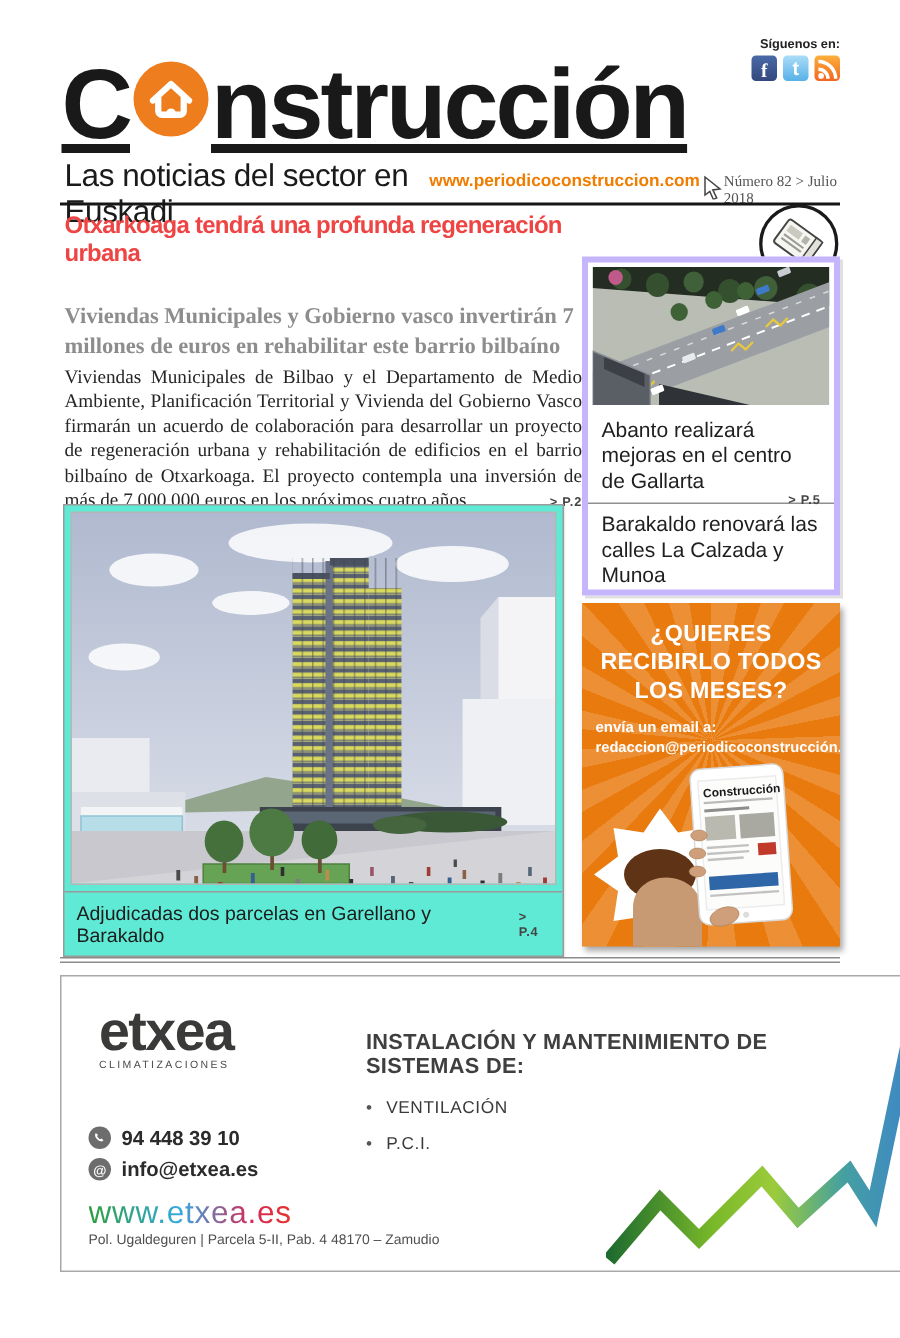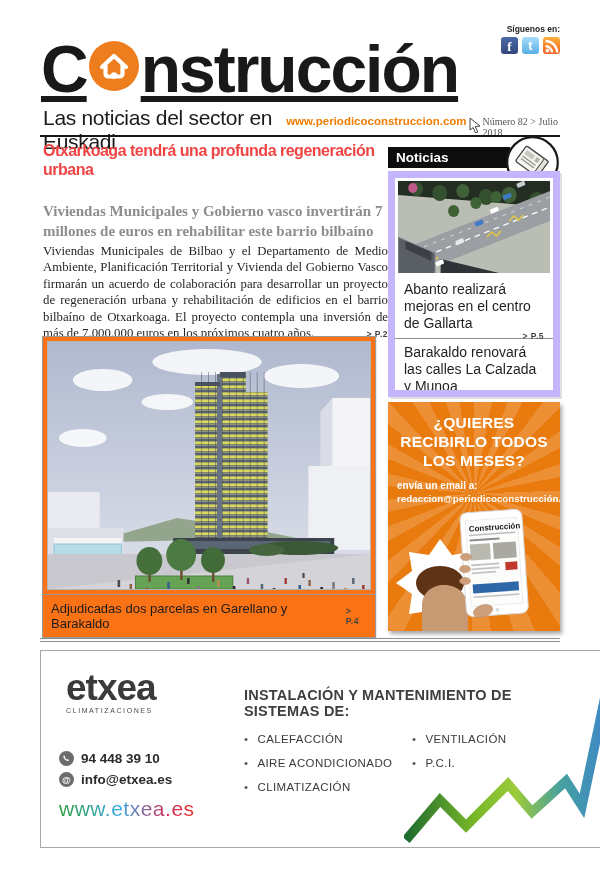--- a/index.html
+++ b/index.html
@@ -40,32 +40,32 @@
   .headline { position:absolute; top:142px; left:43px; width:345px; margin:0;
     font-size:16px; line-height:1.17; letter-spacing:-0.5px; color:#ef4444; font-weight:bold; }
   .subhead { position:absolute; top:202px; left:43px; width:345px; margin:0;
     font-family:"Liberation Serif",serif; font-weight:bold; font-size:15px; line-height:1.3; color:#8d8d8d; }
   .bodytext { position:absolute; top:243px; left:43px; width:345px; margin:0;
     font-family:"Liberation Serif",serif; font-size:12.8px; line-height:1.28; color:#262626; text-align:justify; }
   .pref { font-size:8.5px; font-weight:bold; color:#444; letter-spacing:0.5px; font-family:"Liberation Sans",sans-serif; }
   .bodytext .pref { float:right; margin-top:4px; }
 
   .mainfig { position:absolute; top:336px; left:42px; width:334px; margin:0;
-    border:1px solid #9a9a9a; background:#f97316; box-sizing:border-box; box-shadow:1px 1px 0 rgba(0,0,0,.08); }
+    border:1px solid #9a9a9a; background:#5eead4; box-sizing:border-box; box-shadow:1px 1px 0 rgba(0,0,0,.08); }
   .imgframe { margin:4px; border:1px solid #b5b5b5; height:247px; overflow:hidden; }
   .imgframe svg { display:block; width:100%; height:100%; }
   .cap { display:flex; justify-content:space-between; align-items:center;
     border-top:1px solid #9a9a9a; padding:6px 8px; font-size:13px; color:#1c1c1c; }
 
   
   .nbar { position:absolute; top:147px; left:388px; width:122px; height:21px; background:#0d0d0d;
     color:#fff; font-weight:bold; font-size:13.5px; line-height:21px; padding-left:8px; box-sizing:border-box; }
   .ncircle { position:absolute; top:135px; left:505px; width:55px; height:55px; }
   .sidebox { position:absolute; top:171px; left:388px; width:172px; height:226px; box-sizing:border-box;
-    border:7px solid #c4b5fd; background:#fff; box-shadow:2px 2px 0 rgba(0,0,0,0.12); overflow:hidden; }
+    border:4px solid #c4b5fd; background:#fff; box-shadow:2px 2px 0 rgba(0,0,0,0.12); overflow:hidden; }
   .newsimg { margin:3px; height:92px; overflow:hidden; }
   .newsimg svg { display:block; width:100%; height:100%; }
   .news-item { padding:5px 9px 6px; font-size:14px; line-height:1.22; color:#1f1f1f; }
   .news-item .pref { float:right; margin-top:16px; }
   .ndiv { height:1px; background:#8f8f8f; }
 
   .suback { position:absolute; top:402px; left:388px; width:172px; height:229px;
     background-color:#e97a0e;
     background-image:repeating-conic-gradient(from 3deg at 50% 40%, rgba(255,255,255,0.16) 0deg 8deg, rgba(255,255,255,0) 8deg 17deg);
     overflow:hidden; box-shadow:2px 3px 4px rgba(0,0,0,0.35); }
@@ -223,23 +223,20 @@
             <rect x="140" y="236" width="2.4" height="6" fill="#2f2f2f"></rect>
         </g>
       </svg>
     </div>
     <figcaption class="cap">
       <span>Adjudicadas dos parcelas en Garellano y Barakaldo</span>
       <span class="pref">&gt; P.4</span>
     </figcaption>
   </figure>
 
-  <div class="nbar">
-    <span>Noticias</span>
-  </div>
   <div class="ncircle">
     <svg width="55" height="55" viewBox="0 0 55 55">
       <circle cx="27.5" cy="27.5" r="25.3" fill="#fff" stroke="#1a1a1a" stroke-width="2.2"></circle>
       <g transform="rotate(36 27 27)">
         <rect x="13" y="17" width="27" height="19" rx="2" fill="#f6f6f1" stroke="#444" stroke-width="1.3"></rect>
         <rect x="35" y="17" width="5" height="19" fill="#e2e2da" stroke="#444" stroke-width="1"></rect>
         <rect x="16" y="20" width="10" height="5" fill="#c9c9c0"></rect>
         <rect x="16" y="27" width="16" height="1.4" fill="#9a9a92"></rect>
         <rect x="16" y="30" width="16" height="1.4" fill="#9a9a92"></rect>
         <rect x="28" y="20" width="4" height="5" fill="#b3b3aa"></rect>
@@ -357,29 +354,25 @@
           <path d="M2.1 1.4 C1 2.6 1.5 4.5 3.1 6.1 C4.7 7.7 6.6 8.2 7.8 7.1 L6.4 5.6 L5.2 6.1 C4.4 5.7 3.5 4.8 3.1 4 L3.6 2.8 Z" fill="#fff"></path>
         </svg>
       </span>
       <span>94 448 39 10</span>
     </div>
     <div class="contact c-mail">
       <span class="cic at"></span>
       <span>info@etxea.es</span>
     </div>
     <div class="etx-web">www.etxea.es</div>
+    <div class="etx-addr">Pol. Ugaldeguren | Parcela 5-II, Pab. 4   48170 – Zamudio</div>
 
     <div class="services">
       <div class="svc-title">INSTALACIÓN Y MANTENIMIENTO DE SISTEMAS DE:</div>
       <div class="svc-cols">
-        <ul class="svc-col1">
-          <li>CALEFACCIÓN</li>
-          <li>AIRE ACONDICIONADO</li>
-          <li>CLIMATIZACIÓN</li>
-        </ul>
         <ul class="svc-col2">
           <li>VENTILACIÓN</li>
           <li>P.C.I.</li>
         </ul>
       </div>
     </div>
 
     <svg class="zigzag" viewBox="0 0 218 160">
       <defs>
         <linearGradient id="zgrad" x1="0" y1="0" x2="1" y2="0">

